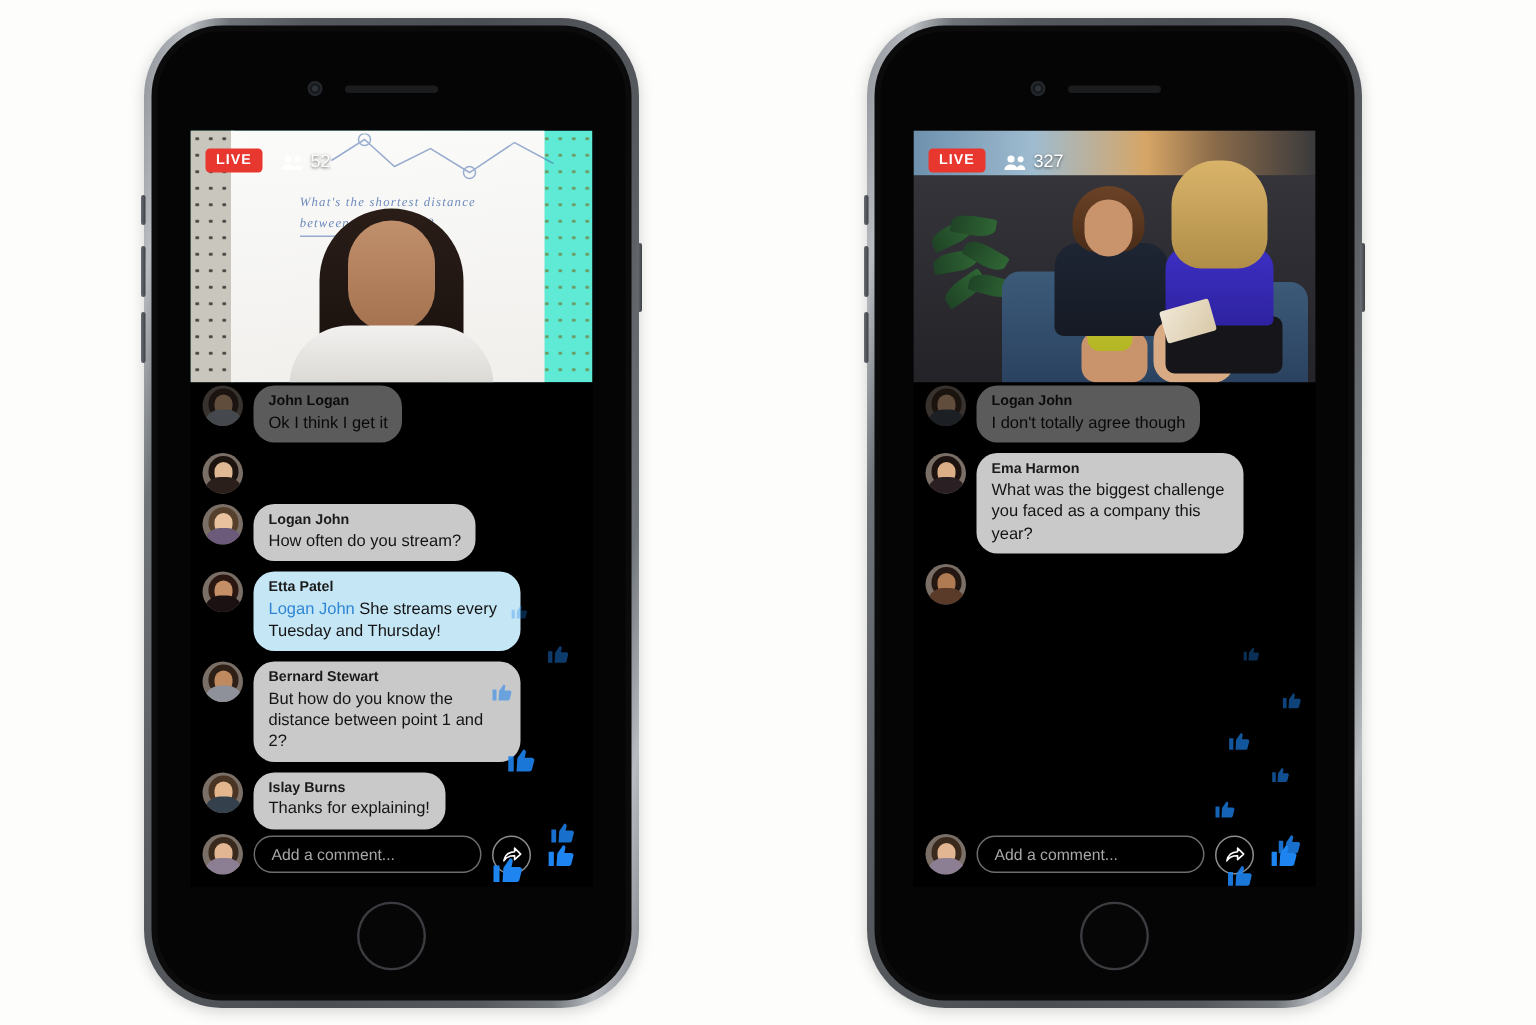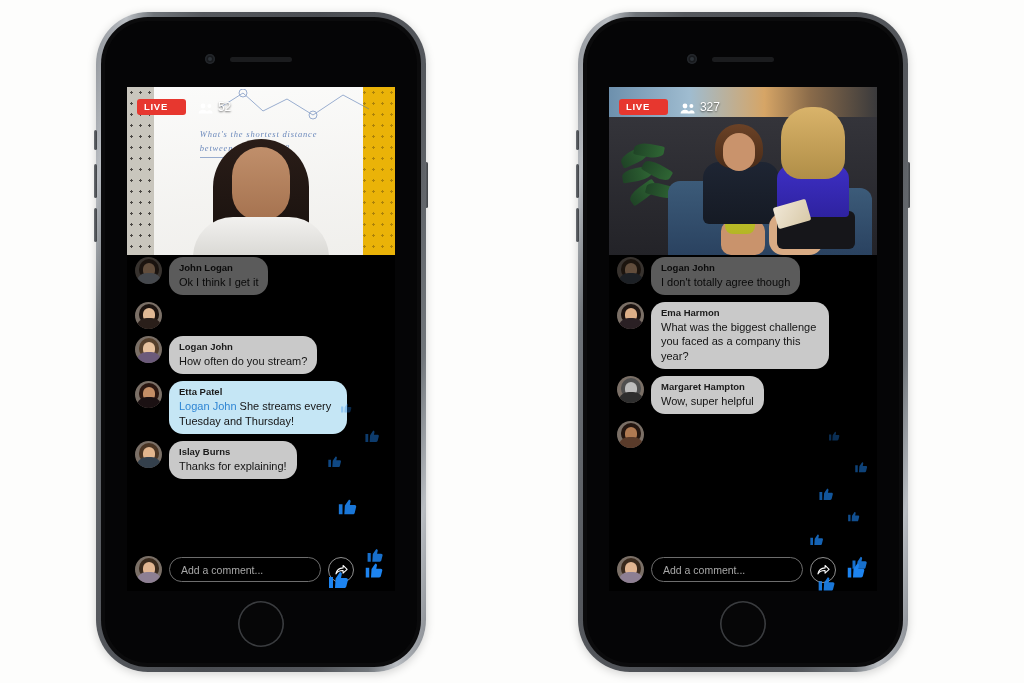--- a/index.html
+++ b/index.html
@@ -66,21 +66,21 @@
   .screen {
     position: absolute; left: 22px; right: 22px; top: 66px; bottom: 72px;
     background: #000;
     overflow: hidden;
   }
 
   
   .video { position: relative; width: 100%; height: 168px; overflow: hidden; }
 
   
-  .vid-class { position: absolute; inset: 0; background: #eab308; }
+  .vid-class { position: absolute; inset: 0; background: #5eead4; }
   .vc-wall-l { position: absolute; left: 0; top: 0; width: 11%; height: 100%;
     background: #c9c6bd;
     background-image: radial-gradient(circle, #4a4743 1.1px, transparent 1.3px);
     background-size: 9px 11px; }
   .vc-wall-r { position: absolute; right: 0; top: 0; width: 13%; height: 100%;
     background: linear-gradient(180deg,#e0b447,#c79a2e 60%,#b0871f);
     background-image: radial-gradient(circle, rgba(120,90,10,.55) 1.1px, transparent 1.3px);
     background-size: 9px 11px; }
   .vc-board { position: absolute; left: 10%; right: 12%; top: 0; bottom: 0;
     background: linear-gradient(175deg,#fbfbfa,#f0efec); }
@@ -139,21 +139,21 @@
   .vs-p2-leg { position: absolute; right: 38px; bottom: 0; width: 54px; height: 42px;
     border-radius: 14px; background: #d9ab84; }
   .vs-book { position: absolute; right: 52px; top: 96px; width: 34px; height: 22px;
     border-radius: 2px; background: linear-gradient(135deg,#f0e7d6,#d8c9a8);
     transform: rotate(-16deg); }
 
   
   .livebar { position: absolute; left: 10px; top: 12px; display: flex; align-items: center; gap: 12px; z-index: 5; }
   .live-badge {
     background: #e7372f; color: #fff; font-size: 9.5px; font-weight: bold;
-    letter-spacing: .7px; padding: 3px 18px 3px 7px; border-radius: 3px; line-height: 1;
+    letter-spacing: .7px; padding: 3px 7px 3px 7px; border-radius: 3px; line-height: 1;
   }
   .viewers { display: flex; align-items: flex-end; gap: 5px; color: #fff;
     font-size: 12px; text-shadow: 0 1px 2px rgba(0,0,0,.6); }
   .viewers svg { display: block; }
 
   
   .chat {
     position: absolute; left: 0; right: 0; top: 168px; bottom: 0;
     background: #000; overflow: hidden;
   }
@@ -293,20 +293,31 @@
                 <div class="av-hair" style="background:#2b1711"></div>
                 <div class="av-face" style="background:#c48e66"></div>
                 <div class="av-body" style="background:#1b1113"></div>
               </div>
               <div class="bubble highlight">
                 <div class="b-name">Etta Patel</div>
                 <div class="b-text"><span class="mention">Logan John</span> <span>She streams every Tuesday and Thursday!</span></div>
               </div>
             </div>
 
+            <div class="msg">
+              <div class="avatar">
+                <div class="av-hair" style="background:#2e2016"></div>
+                <div class="av-face" style="background:#c08a60"></div>
+                <div class="av-body" style="background:#8e9199"></div>
+              </div>
+              <div class="bubble">
+                <div class="b-name">Bernard Stewart</div>
+                <div class="b-text">But how do you know the distance between point 1 and 2?</div>
+              </div>
+            </div>
 
             <div class="msg">
               <div class="avatar">
                 <div class="av-hair" style="background:#4a3524"></div>
                 <div class="av-face" style="background:#e3b68e"></div>
                 <div class="av-body" style="background:#34404c"></div>
               </div>
               <div class="bubble">
                 <div class="b-name">Islay Burns</div>
                 <div class="b-text">Thanks for explaining!</div>
@@ -440,31 +451,20 @@
                 <div class="av-hair" style="background:#1c1310"></div>
                 <div class="av-face" style="background:#dcae87"></div>
                 <div class="av-body" style="background:#2a2024"></div>
               </div>
               <div class="bubble">
                 <div class="b-name">Ema Harmon</div>
                 <div class="b-text">What was the biggest challenge you faced as a company this year?</div>
               </div>
             </div>
 
-            <div class="msg">
-              <div class="avatar">
-                <div class="av-hair" style="background:#4f4f4f"></div>
-                <div class="av-face" style="background:#bdbdbd"></div>
-                <div class="av-body" style="background:#2e2e2e"></div>
-              </div>
-              <div class="bubble">
-                <div class="b-name">Margaret Hampton</div>
-                <div class="b-text">Wow, super helpful</div>
-              </div>
-            </div>
 
             <div class="msg">
               <div class="avatar">
                 <div class="av-hair" style="background:#241610"></div>
                 <div class="av-face" style="background:#b07a52"></div>
                 <div class="av-body" style="background:#5a3b2a"></div>
               </div>
             </div>
 
           </div>

